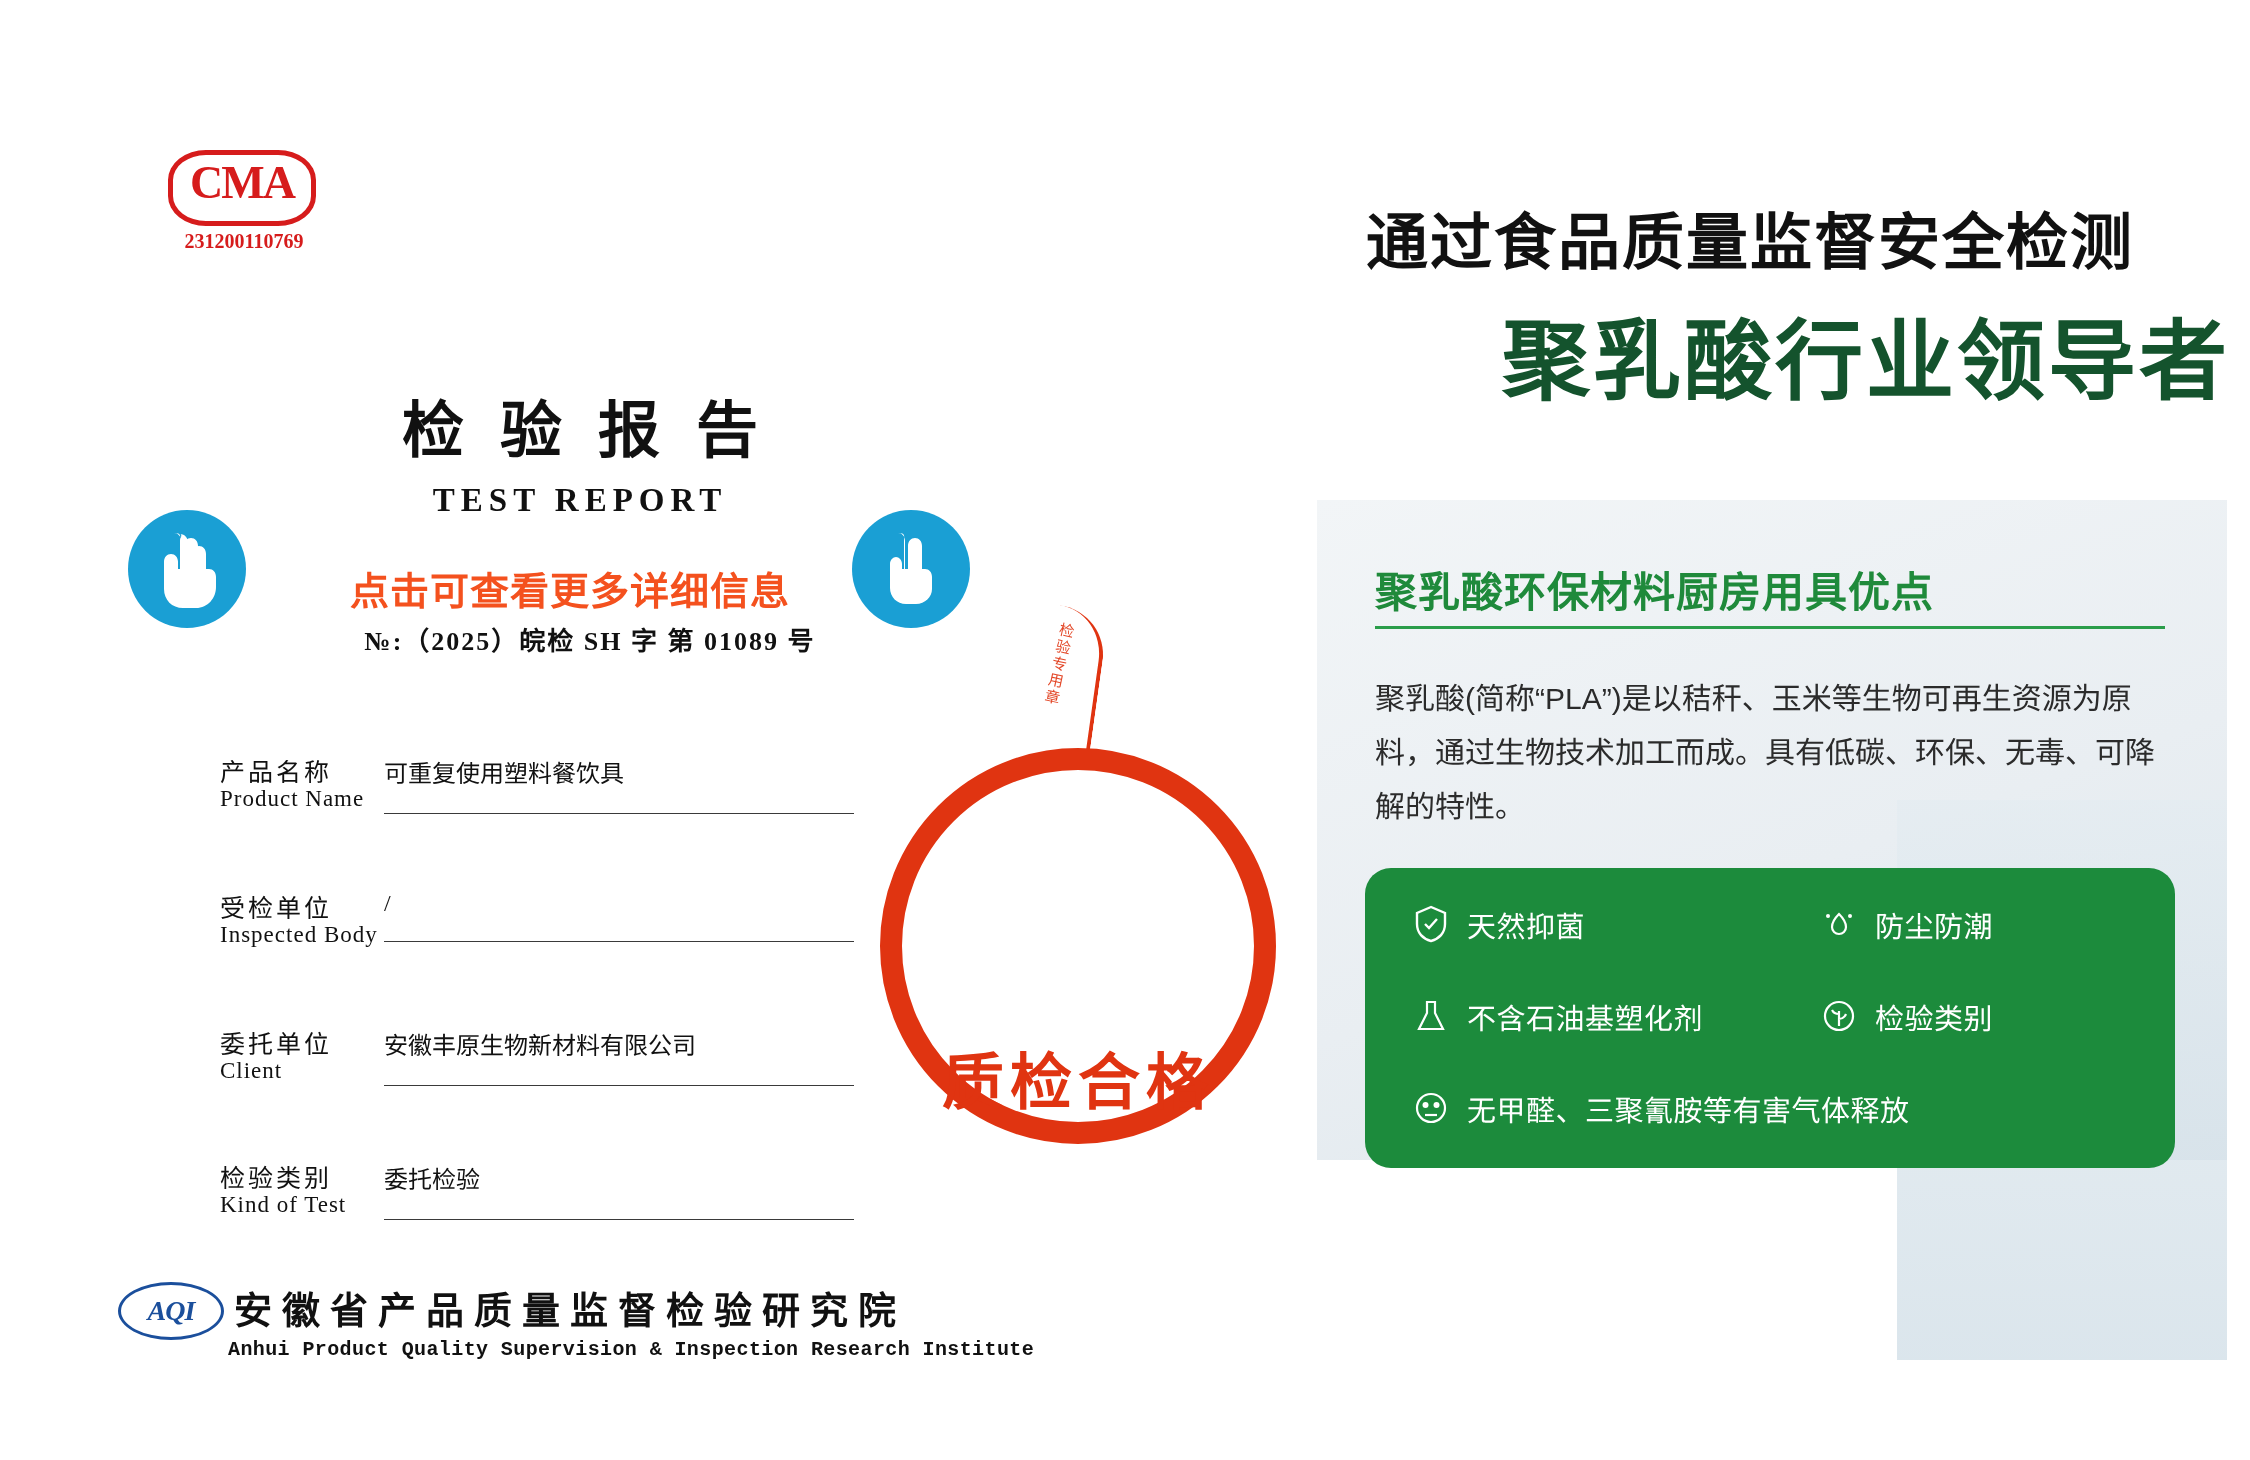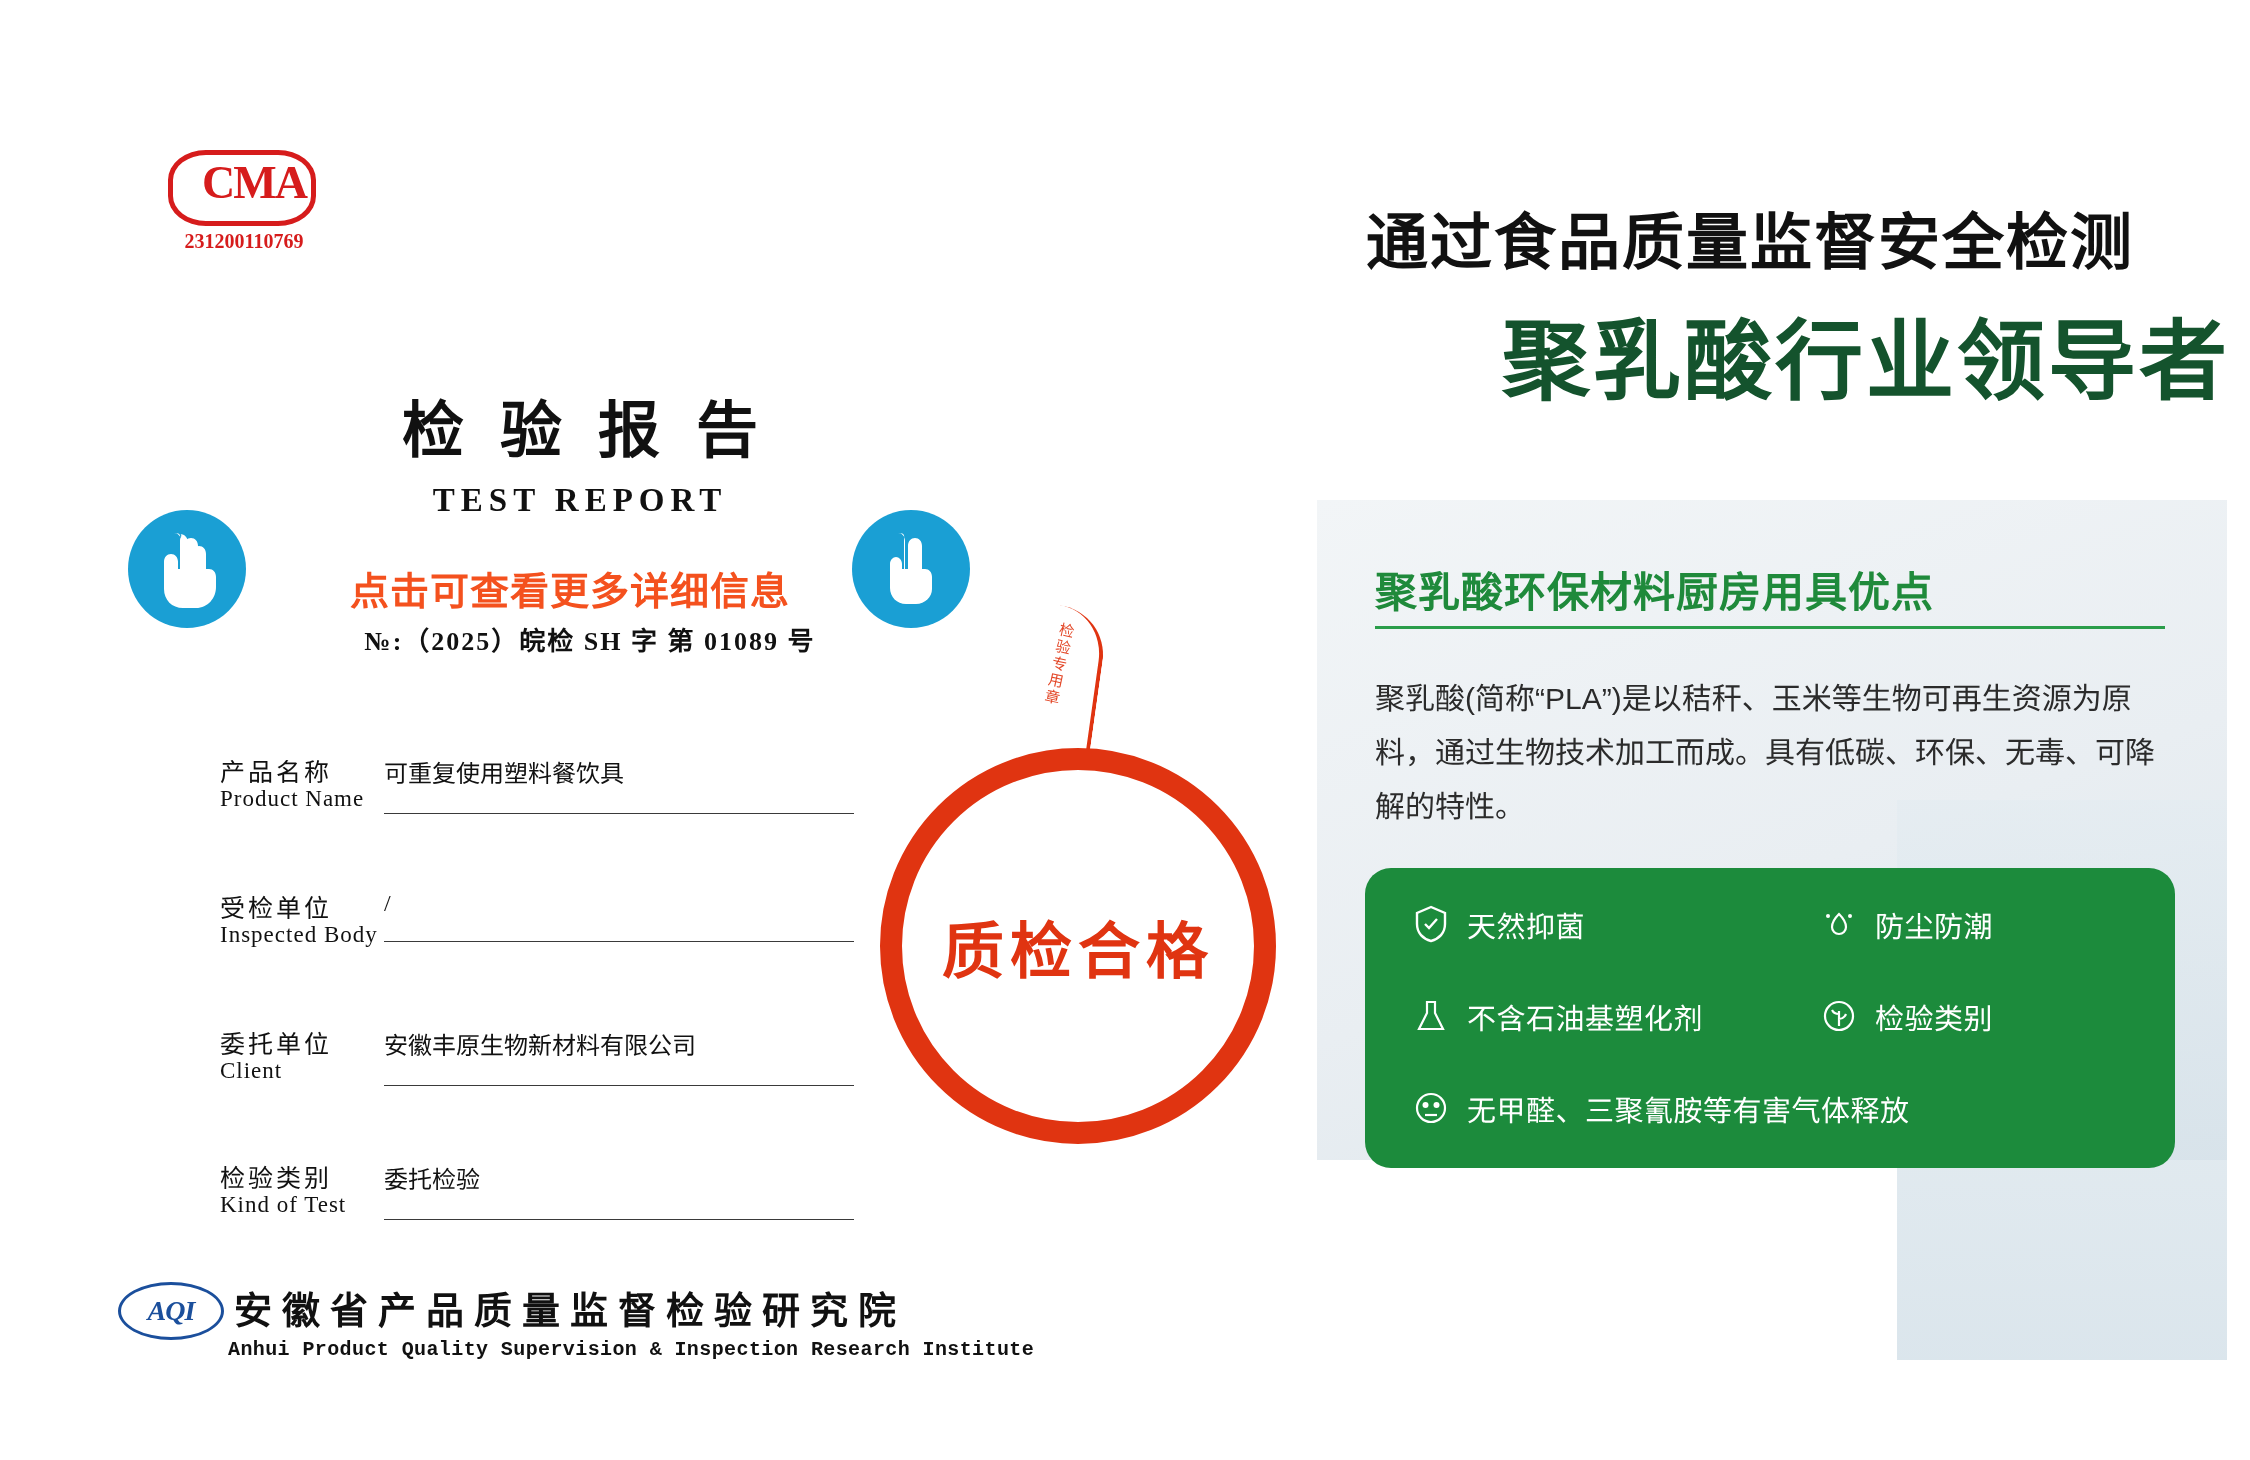--- a/index.html
+++ b/index.html
@@ -39,21 +39,20 @@
   #cma-text {
     position: absolute;
     left: 0; top: 6px;
     width: 148px;
     text-align: center;
     color: #d61c1c;
     font-family: "Liberation Serif", serif;
     font-weight: bold;
     font-size: 46px;
     letter-spacing: -2px;
-    margin-left: 12px;
   }
   #cma-number {
     position: absolute;
     left: 0; top: 80px;
     width: 152px;
     text-align: center;
     color: #d61c1c;
     font-family: "Liberation Serif", serif;
     font-weight: bold;
     font-size: 20px;
@@ -196,21 +195,21 @@
 
   
   #stamp {
     position: absolute;
     left: 880px; top: 748px;
     width: 396px; height: 396px;
     border: 22px solid #e03411;
     border-radius: 50%;
     box-sizing: border-box;
     display: flex;
-    align-items: center;
+    align-items: flex-end;
     justify-content: center;
   }
   #stamp-text {
     color: #e03411;
     font-size: 62px;
     font-weight: bold;
     letter-spacing: 6px;
   }
   #stamp-tail {
     position: absolute;

